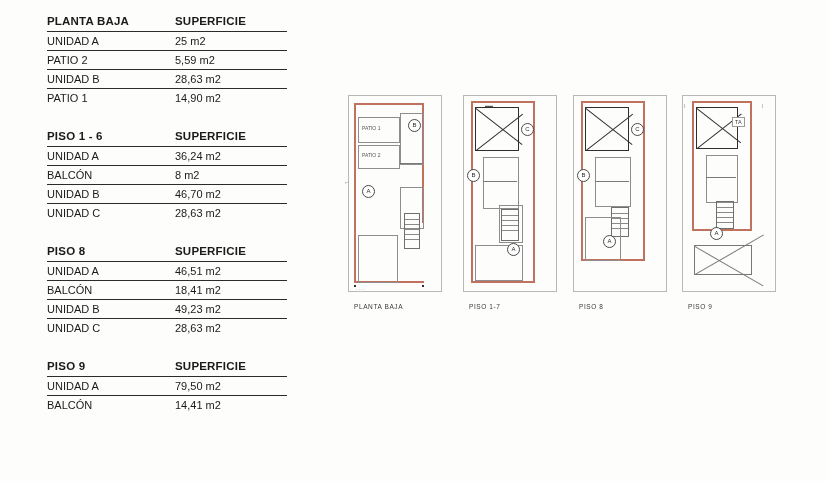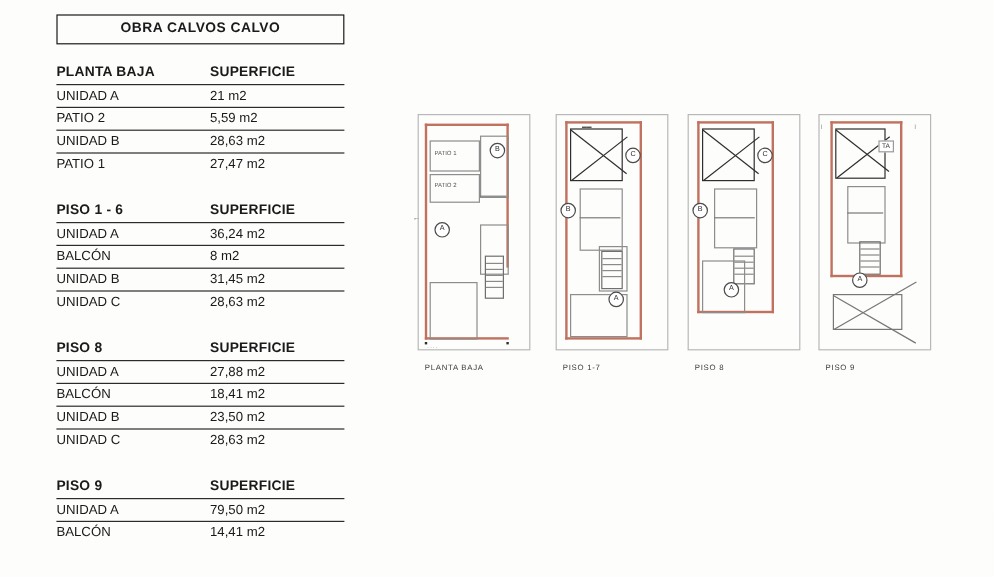--- a/index.html
+++ b/index.html
@@ -195,84 +195,83 @@
     display: block;
   }
 </style>
 </head>
 <body>
 
 <div class="page">
 
   <div class="tables">
 
-    <div class="title-box">OBRA CALVOS CALVO</div>
 
     <div class="block">
       <div class="row head">
         <span class="c1">PLANTA BAJA</span>
         <span class="c2">SUPERFICIE</span>
       </div>
       <div class="row">
         <span class="c1">UNIDAD A</span>
-        <span class="c2">21 m2</span>
+        <span class="c2">25 m2</span>
       </div>
       <div class="row">
         <span class="c1">PATIO 2</span>
         <span class="c2">5,59 m2</span>
       </div>
       <div class="row">
         <span class="c1">UNIDAD B</span>
         <span class="c2">28,63 m2</span>
       </div>
       <div class="row last">
         <span class="c1">PATIO 1</span>
-        <span class="c2">27,47 m2</span>
+        <span class="c2">14,90 m2</span>
       </div>
     </div>
 
     <div class="block">
       <div class="row head">
         <span class="c1">PISO 1 - 6</span>
         <span class="c2">SUPERFICIE</span>
       </div>
       <div class="row">
         <span class="c1">UNIDAD A</span>
         <span class="c2">36,24 m2</span>
       </div>
       <div class="row">
         <span class="c1">BALCÓN</span>
         <span class="c2">8 m2</span>
       </div>
       <div class="row">
         <span class="c1">UNIDAD B</span>
-        <span class="c2">31,45 m2</span>
+        <span class="c2">46,70 m2</span>
       </div>
       <div class="row last">
         <span class="c1">UNIDAD C</span>
         <span class="c2">28,63 m2</span>
       </div>
     </div>
 
     <div class="block">
       <div class="row head">
         <span class="c1">PISO 8</span>
         <span class="c2">SUPERFICIE</span>
       </div>
       <div class="row">
         <span class="c1">UNIDAD A</span>
-        <span class="c2">27,88 m2</span>
+        <span class="c2">46,51 m2</span>
       </div>
       <div class="row">
         <span class="c1">BALCÓN</span>
         <span class="c2">18,41 m2</span>
       </div>
       <div class="row">
         <span class="c1">UNIDAD B</span>
-        <span class="c2">23,50 m2</span>
+        <span class="c2">49,23 m2</span>
       </div>
       <div class="row last">
         <span class="c1">UNIDAD C</span>
         <span class="c2">28,63 m2</span>
       </div>
     </div>
 
     <div class="block">
       <div class="row head">
         <span class="c1">PISO 9</span>

